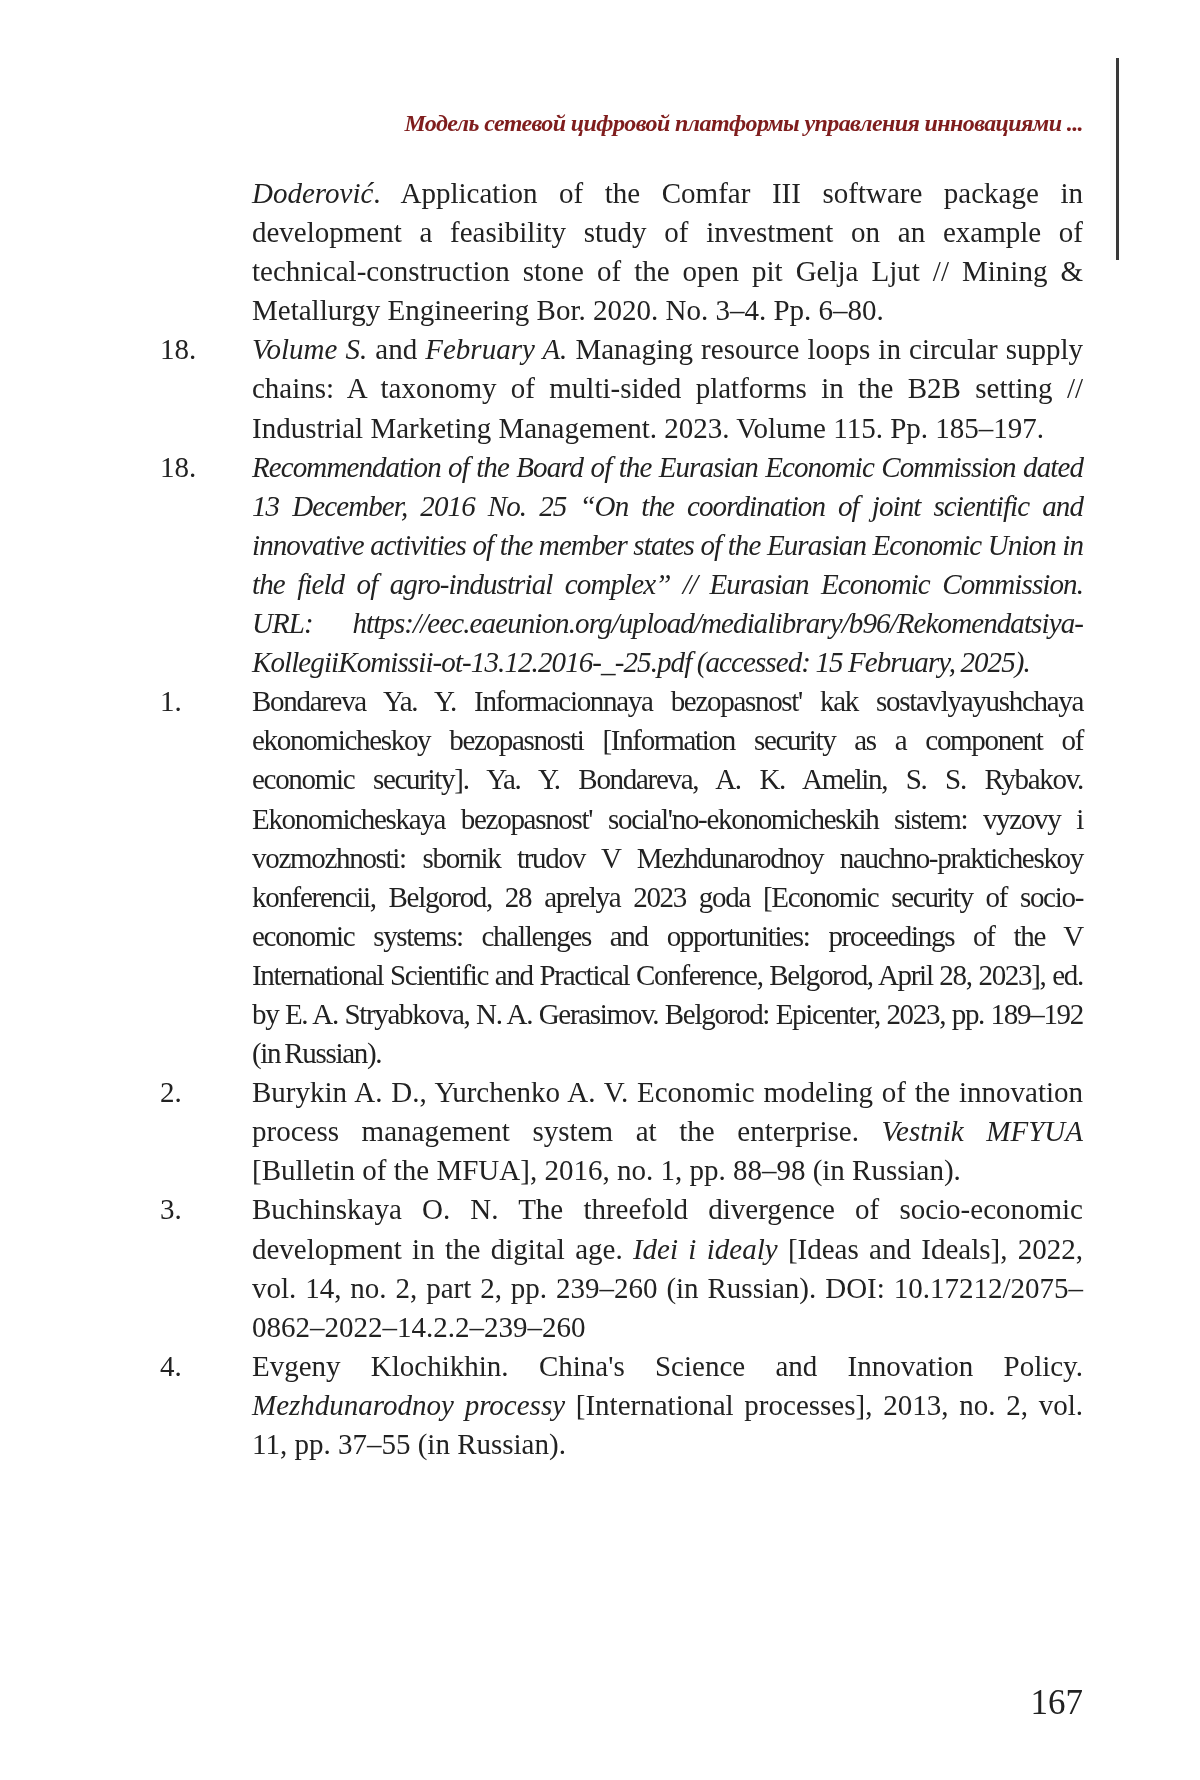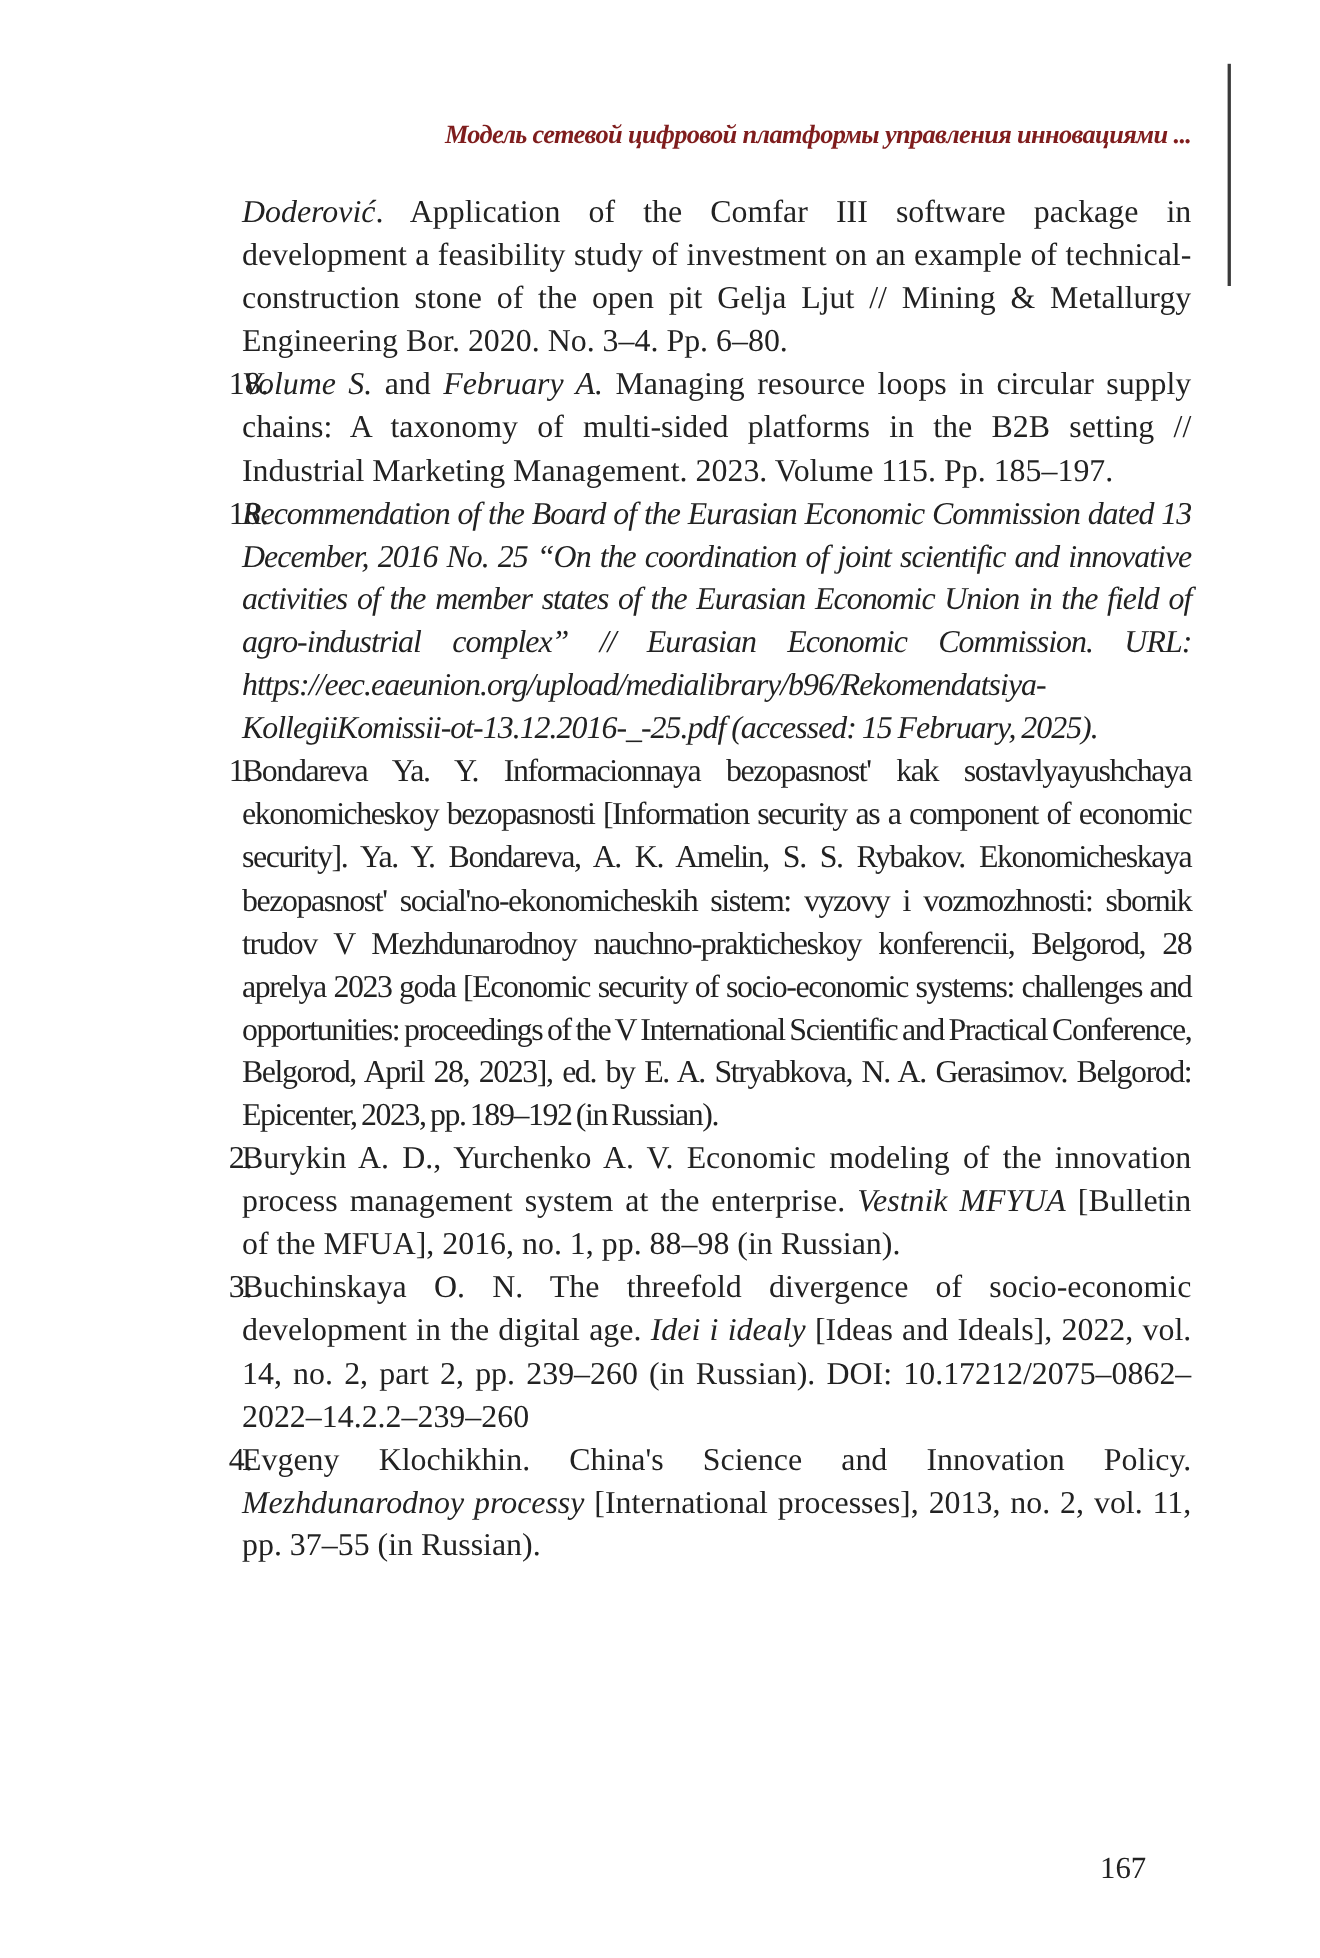--- a/index.html
+++ b/index.html
@@ -16,32 +16,32 @@
     position: absolute; left: 200px; width: 883px; top: 110px;
     text-align: right; font-style: italic; font-weight: bold;
     font-size: 24px; letter-spacing: -0.6px; color: #7f1d1d;
     white-space: nowrap;
   }
   .content {
     position: absolute; left: 160px; top: 174px; width: 923px;
     font-size: 29px; line-height: 39.1px;
   }
   .entry { position: relative; padding-left: 60px; text-align: justify; }
-  .entry .num { position: absolute; left: 0; top: 0; margin-left: 48px; }
+  .entry .num { position: absolute; left: 0; top: 0; }
   .entry.cont { padding-left: 60px; }
-  .entry .body { display: block; }
+  .entry .body { display: block; margin-left: 32px; }
   .heading {
     text-align: center; font-weight: bold; font-size: 29px;
     margin: 39px 0 0 60px; line-height: 39.1px;
   }
   .refs .num { width: 40px; }
   .it { font-style: italic; }
   .page-number {
     position: absolute; left: 1000px; width: 83px; top: 1683px;
-    text-align: left; font-size: 28px; color: #222222;
+    text-align: right; font-size: 35px; color: #222222;
   }
   .tight { letter-spacing: -0.9px; word-spacing: -1px; font-style: italic; }
   .tighter { letter-spacing: -1.3px; word-spacing: -2px; }
 </style>
 </head>
 <body>
 
 <div class="side-rule"></div>
 
 <div class="running-head">Модель сетевой цифровой платформы управления инновациями ...</div>

